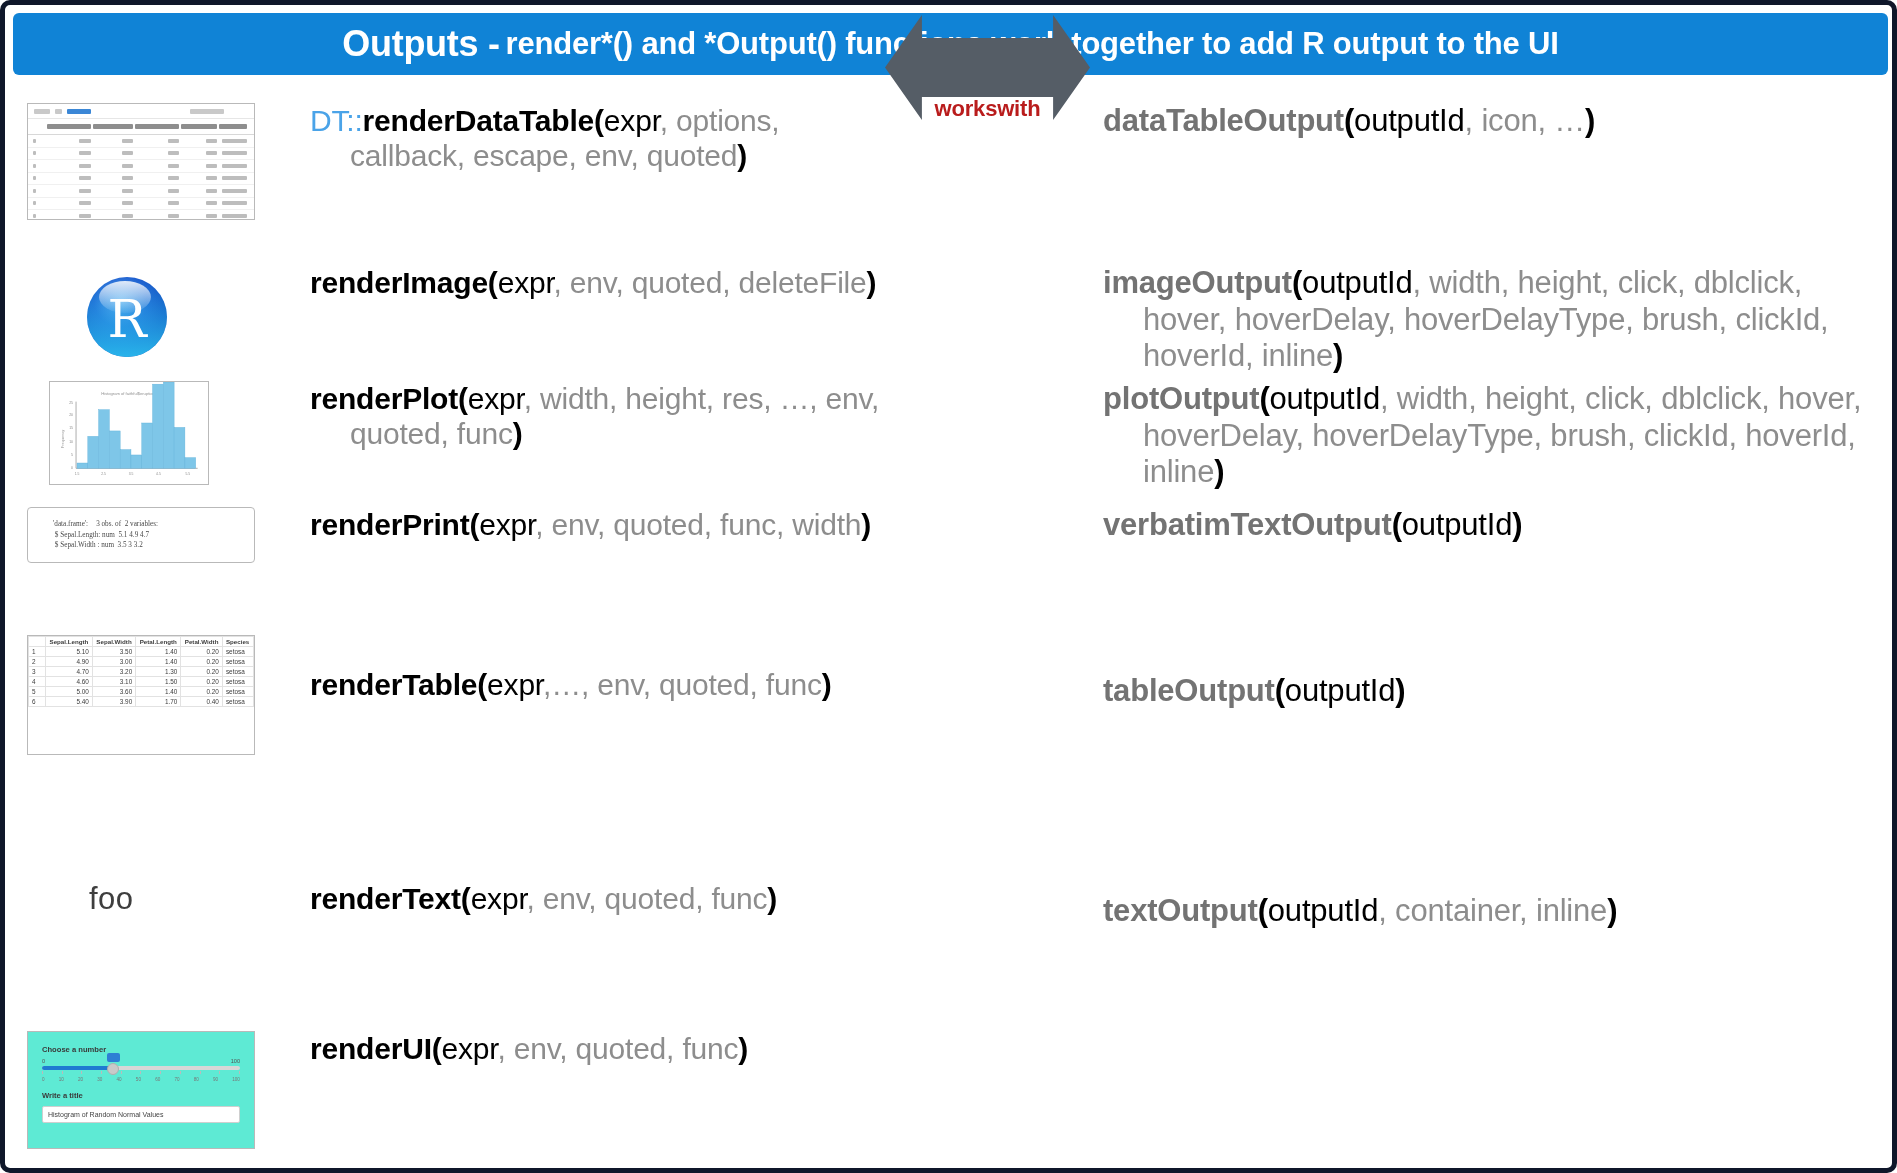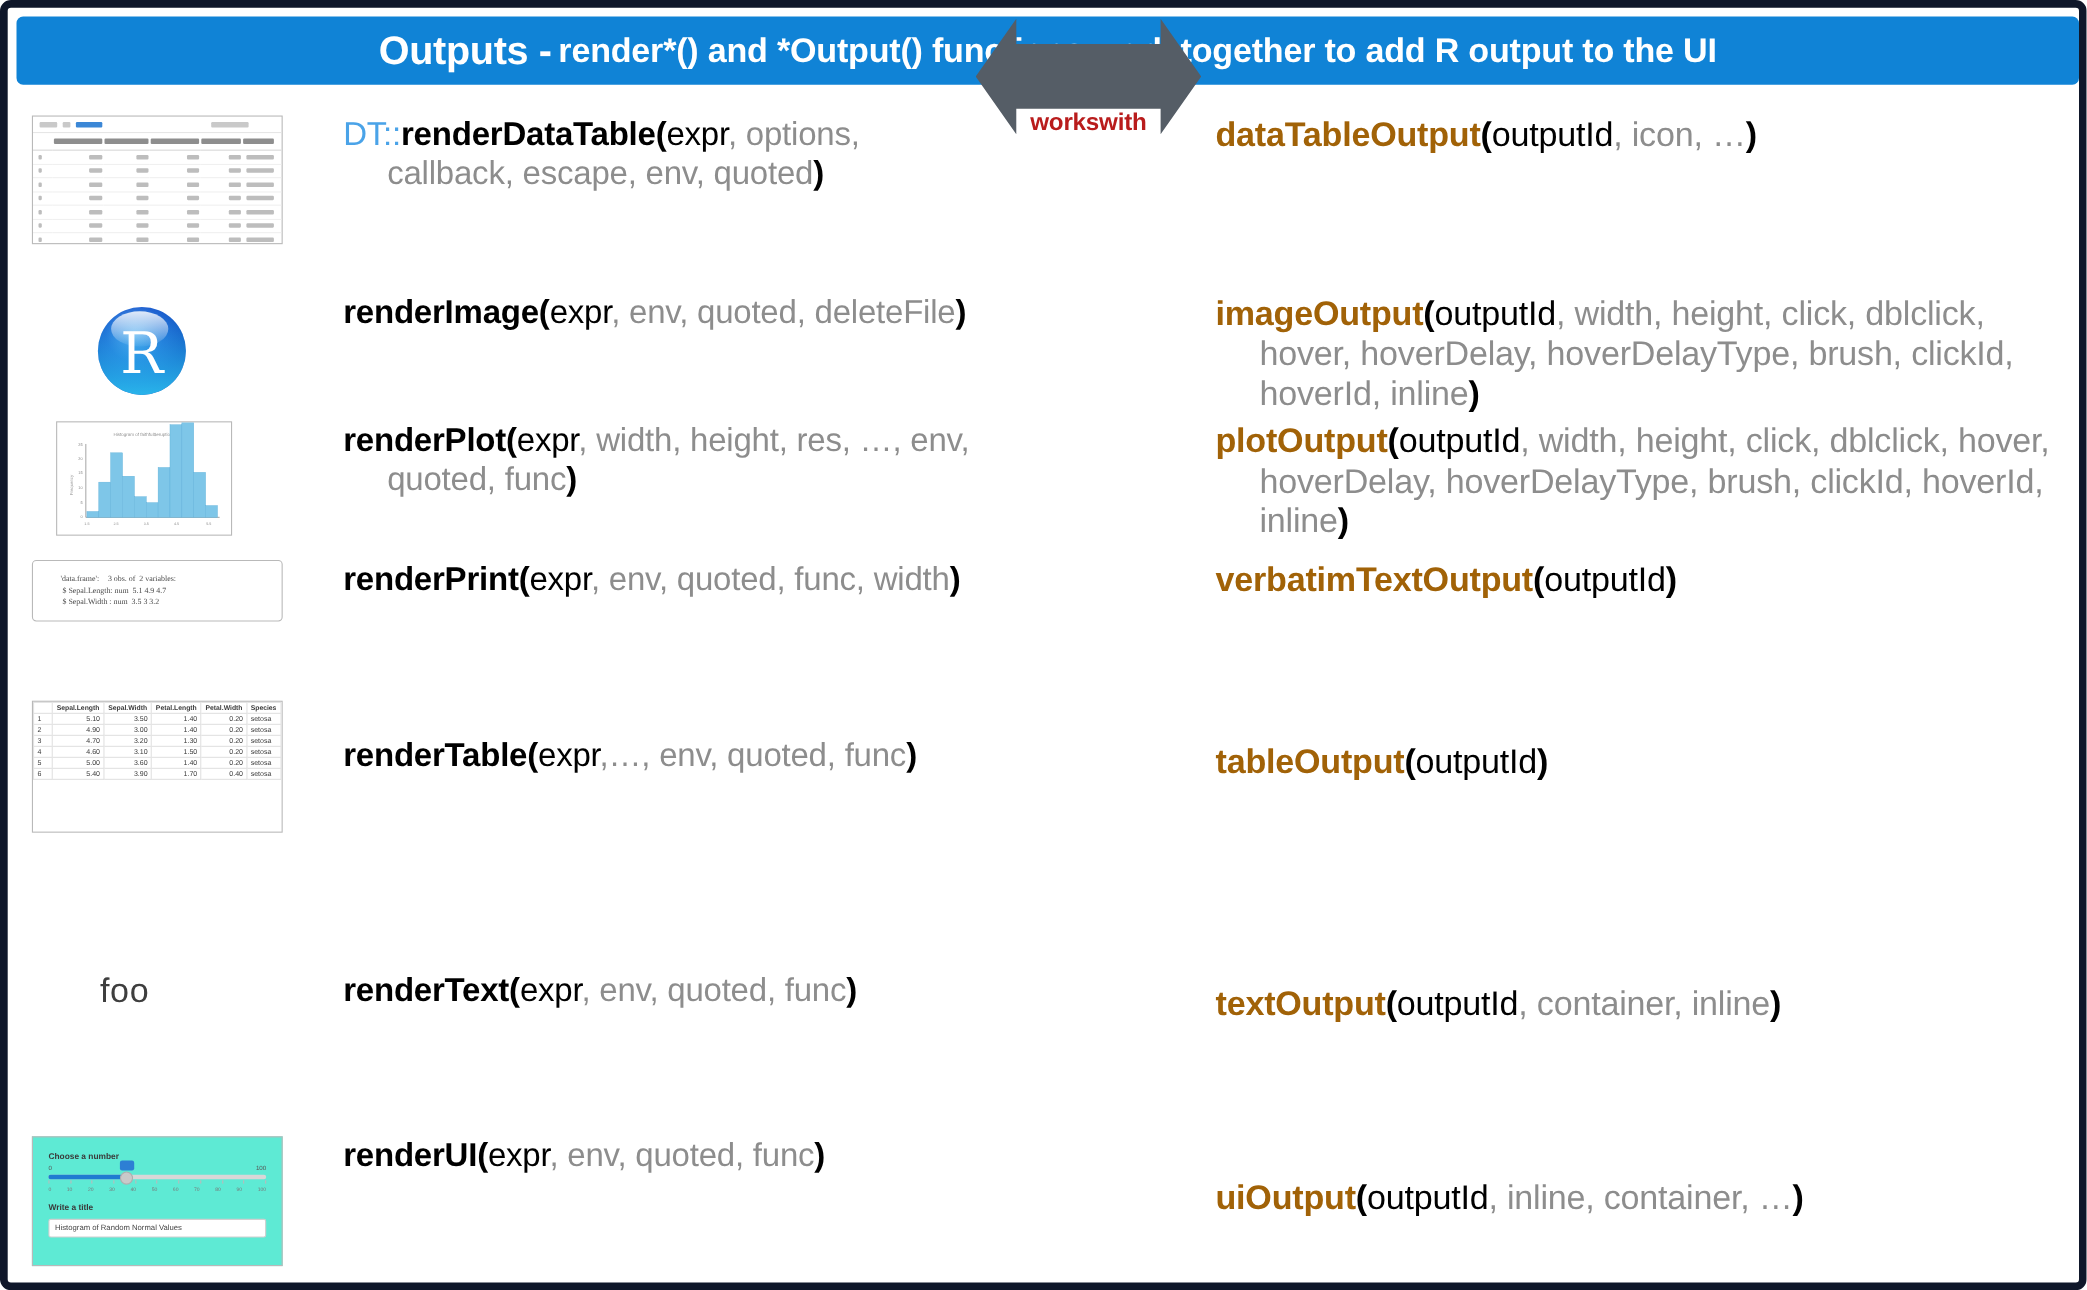--- a/index.html
+++ b/index.html
@@ -12,21 +12,21 @@
     height: 1173px;
     font-family: "Liberation Sans", sans-serif;
     overflow: hidden;
   }
 
   #sheet {
     position: relative;
     width: 1897px;
     height: 1173px;
     box-sizing: border-box;
-    border: 7px solid #0f172a;
+    border: 5px solid #0f172a;
     border-radius: 10px;
     background: #ffffff;
     overflow: hidden;
   }
 
   
   #banner {
     position: absolute;
     left: 8px;
     top: 8px;
@@ -89,21 +89,21 @@
   .fn {
     font-size: 30px;
     line-height: 1.18;
     color: #000000;
     letter-spacing: -0.2px;
     text-indent: 0;
     padding-left: 40px;
   }
   .fn .hang { margin-left: -40px; }
   .nm   { font-weight: bold; color: #000000; }
-  .nmb  { font-weight: bold; color: #a16207; }
+  .nmb  { font-weight: bold; color: #737373; }
   .ns   { color: #4aa3e8; font-weight: normal; }
   .req  { color: #000000; font-weight: normal; }
   .opt  { color: #8d8d8d; font-weight: normal; }
   .par  { font-weight: bold; color: #000000; }
   .amp  { color: #d2d2d2; font-weight: bold; font-size: 32px; }
 
   .out-fn { font-size: 31px; }
 
   
   #works-with {
@@ -656,18 +656,17 @@
             <div class="tbox">Histogram of Random Normal Values</div>
           </div>
         </div>
       </div>
 
       <div class="render-cell">
         <div class="fn"><span class="hang"><span class="nm">renderUI(</span><span class="req">expr</span><span class="opt">, env, quoted, func</span><span class="par">)</span></span></div>
       </div>
 
       <div class="output-cell">
-        <div class="fn out-fn" style="margin-top:38px;"><span class="hang"><span class="nmb">uiOutput</span><span class="par">(</span><span class="req">outputId</span><span class="opt">, inline, container, …</span><span class="par">)</span></span></div>
       </div>
     </div>
 
   </div>
 </div>
 
 </body></html>

